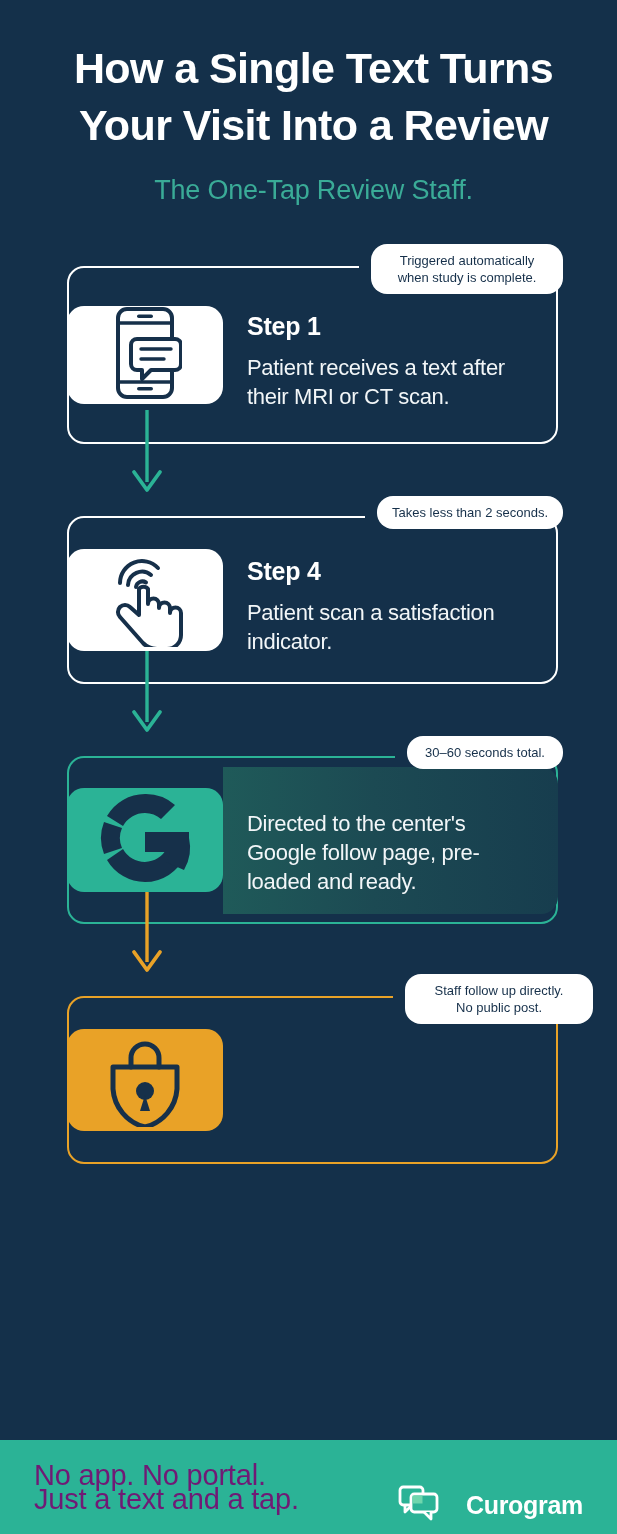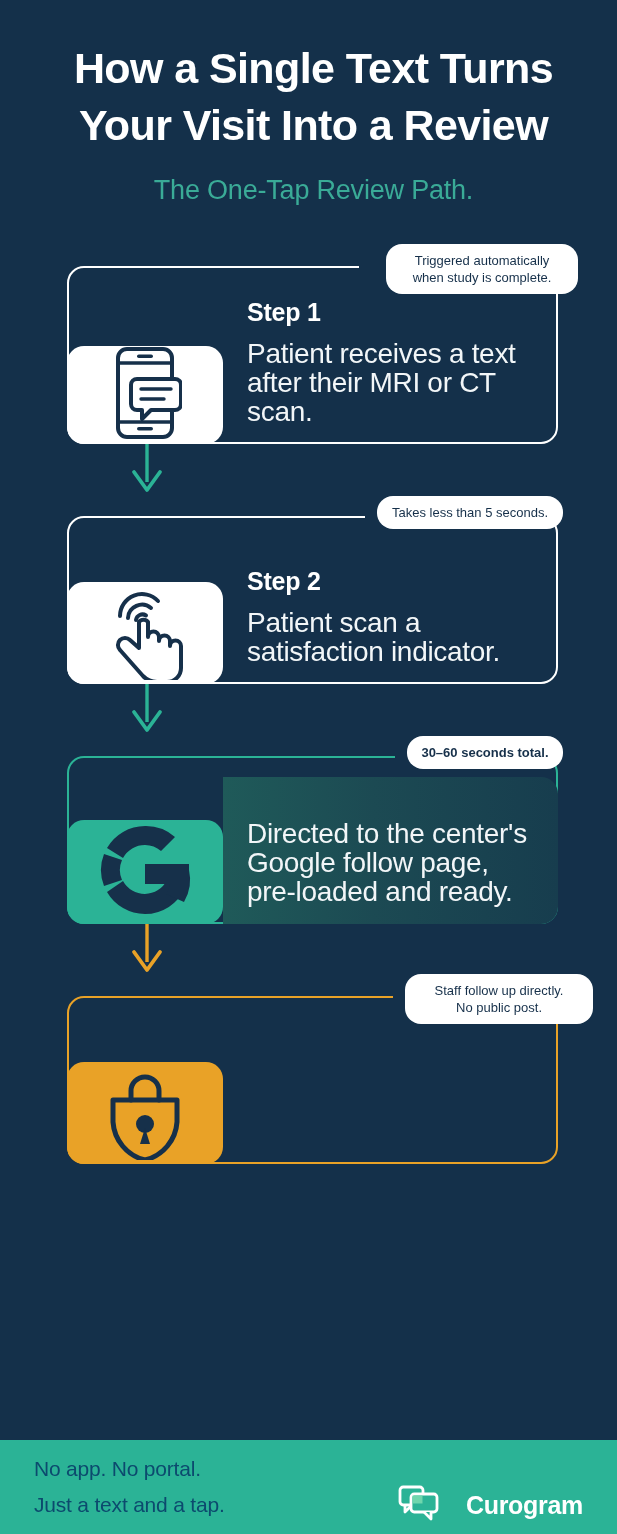--- a/index.html
+++ b/index.html
@@ -35,21 +35,21 @@
   .step { position:relative; height:173px; margin:0 auto; width:499px; }
 
   .card {
     position:absolute;
     left:8px;
     top:22px;
     right:0;
     bottom:0;
     border-radius:17px;
     display:flex;
-    align-items:flex-end;
+    align-items:center;
   }
 
   .card-outline {
     position:absolute;
     left:8px; top:22px; right:0; bottom:0;
     border-radius:17px;
     border:2.5px solid #ffffff;
     pointer-events:none;
   }
   .card-outline.teal { border-color:#2bb396; }
@@ -93,21 +93,21 @@
 
   .step-label {
     color:#ffffff;
     font-size:25px;
     font-weight:bold;
     line-height:30px;
     letter-spacing:-0.2px;
   }
   .step-desc {
     color:#f2f6f8;
-    font-size:28px;
+    font-size:22px;
     line-height:29px;
     margin-top:12px;
     letter-spacing:-0.3px;
   }
 
   
   .callout {
     position:absolute;
     background:#ffffff;
     color:#16304a;
@@ -128,23 +128,23 @@
   .footer {
     position:absolute;
     left:0; right:0; bottom:0;
     height:94px;
     background:#2bb396;
     display:flex;
     align-items:center;
     padding:0 34px;
   }
   .footer-text {
-    color:#0c4a6e;
-    font-size:21px;
-    line-height:36px;
+    color:#701a75;
+    font-size:29px;
+    line-height:24px;
     white-space:pre-line;
     letter-spacing:-0.2px;
   }
   .brand {
     margin-left:auto;
     display:flex;
     align-items:center;
     gap:26px;
     margin-top:36px;
   }
@@ -153,21 +153,21 @@
     font-size:25px;
     font-weight:bold;
     letter-spacing:-0.3px;
   }
 </style>
 </head>
 <body>
 
 <div class="header">
   <h1 class="title">How a Single Text Turns Your Visit Into a Review</h1>
-  <div class="subtitle">The One-Tap Review Path.</div>
+  <div class="subtitle">The One-Tap Review Staff.</div>
 </div>
 
 <div class="flow">
 
   <div class="step" style="height:200px;">
     <div class="card-outline"></div>
     <div class="outline-mask" style="left:300px;width:206px;top:17px;"></div>
     <div class="card">
       <div class="icon-panel">
         <span>
@@ -181,21 +181,21 @@
             <line x1="33" y1="43" x2="63" y2="43" stroke="#16304a" stroke-width="3.4" stroke-linecap="round"></line>
             <line x1="33" y1="53" x2="56" y2="53" stroke="#16304a" stroke-width="3.4" stroke-linecap="round"></line>
           </svg>
         </span>
       </div>
       <div class="body-panel">
         <div class="step-label">Step 1</div>
         <div class="step-desc">Patient receives a text after their MRI or CT scan.</div>
       </div>
     </div>
-    <div class="callout" style="left:327px;top:0px;width:192px;">Triggered automatically
+    <div class="callout" style="left:312px;top:0px;width:192px;">Triggered automatically
 when study is complete.</div>
   </div>
 
   <div style="position:relative;height:50px;">
     <svg class="arrow" width="36" height="90" viewBox="0 0 36 90" style="top:-34px;">
       <line x1="18" y1="0" x2="18" y2="72" stroke="#2bb396" stroke-width="3.4"></line>
       <path d="M5 62 L18 80 L31 62" stroke="#2bb396" stroke-width="3.8" fill="none" stroke-linecap="round" stroke-linejoin="round"></path>
     </svg>
   </div>
 
@@ -207,25 +207,25 @@
         <span>
           <svg width="86" height="98" viewBox="0 0 86 98" fill="none">
             <path d="M18 34 a22 22 0 0 1 38 -15" stroke="#16304a" stroke-width="4" stroke-linecap="round"></path>
             <path d="M26 36 a14 14 0 0 1 23 -10" stroke="#16304a" stroke-width="4" stroke-linecap="round"></path>
             <path d="M34 38 a6.5 6.5 0 0 1 10 -4.5" stroke="#16304a" stroke-width="4" stroke-linecap="round"></path>
             <path d="M37 40 v26 l-9 -8 a7 7 0 0 0 -10 10 l23 26 a20 20 0 0 0 14 6 h10 a14 14 0 0 0 14 -14 v-22 a5.5 5.5 0 0 0 -11 0 v-5 a5.5 5.5 0 0 0 -11 0 v-4 a5.5 5.5 0 0 0 -11 0 v-15 a5.5 5.5 0 0 0 -9 0 z" fill="#ffffff" stroke="#16304a" stroke-width="4" stroke-linejoin="round" stroke-linecap="round"></path>
           </svg>
         </span>
       </div>
       <div class="body-panel">
-        <div class="step-label">Step 2</div>
+        <div class="step-label">Step 4</div>
         <div class="step-desc">Patient scan a satisfaction indicator.</div>
       </div>
     </div>
-    <div class="callout" style="left:318px;top:2px;width:186px;">Takes less than 5 seconds.</div>
+    <div class="callout" style="left:318px;top:2px;width:186px;">Takes less than 2 seconds.</div>
   </div>
 
   <div style="position:relative;height:50px;">
     <svg class="arrow" width="36" height="90" viewBox="0 0 36 90" style="top:-34px;">
       <line x1="18" y1="0" x2="18" y2="72" stroke="#2bb396" stroke-width="3.4"></line>
       <path d="M5 62 L18 80 L31 62" stroke="#2bb396" stroke-width="3.8" fill="none" stroke-linecap="round" stroke-linejoin="round"></path>
     </svg>
   </div>
 
   <div class="step" style="height:190px;">
@@ -239,21 +239,21 @@
             <path d="M9 34 A44 44 0 0 0 9 66 l18 -6 a25 25 0 0 1 0 -20 Z" fill="#16304a"></path>
             <path d="M12 72 a44 44 0 0 0 38 22 a44 44 0 0 0 40 -26 l-18 -8 a25 25 0 0 1 -22 14 a25 25 0 0 1 -22 -13 Z" fill="#16304a"></path>
             <path d="M94 44 H50 v20 h25 a26 26 0 0 1 -4 10 l18 8 a44 44 0 0 0 5 -32 Z" fill="#16304a"></path>
           </svg>
         </span>
       </div>
       <div class="body-panel grad-teal">
         <div class="step-desc">Directed to the center's Google follow page, pre-loaded and ready.</div>
       </div>
     </div>
-    <div class="callout" style="left:348px;top:2px;width:156px;font-weight:bold;">30–60 seconds total.</div>
+    <div class="callout" style="left:348px;top:2px;width:156px;">30–60 seconds total.</div>
   </div>
 
   <div style="position:relative;height:50px;">
     <svg class="arrow" width="36" height="90" viewBox="0 0 36 90" style="top:-34px;">
       <line x1="18" y1="0" x2="18" y2="72" stroke="#e9a227" stroke-width="3.4"></line>
       <path d="M5 62 L18 80 L31 62" stroke="#e9a227" stroke-width="3.8" fill="none" stroke-linecap="round" stroke-linejoin="round"></path>
     </svg>
   </div>
 
   <div class="step" style="height:190px;">

